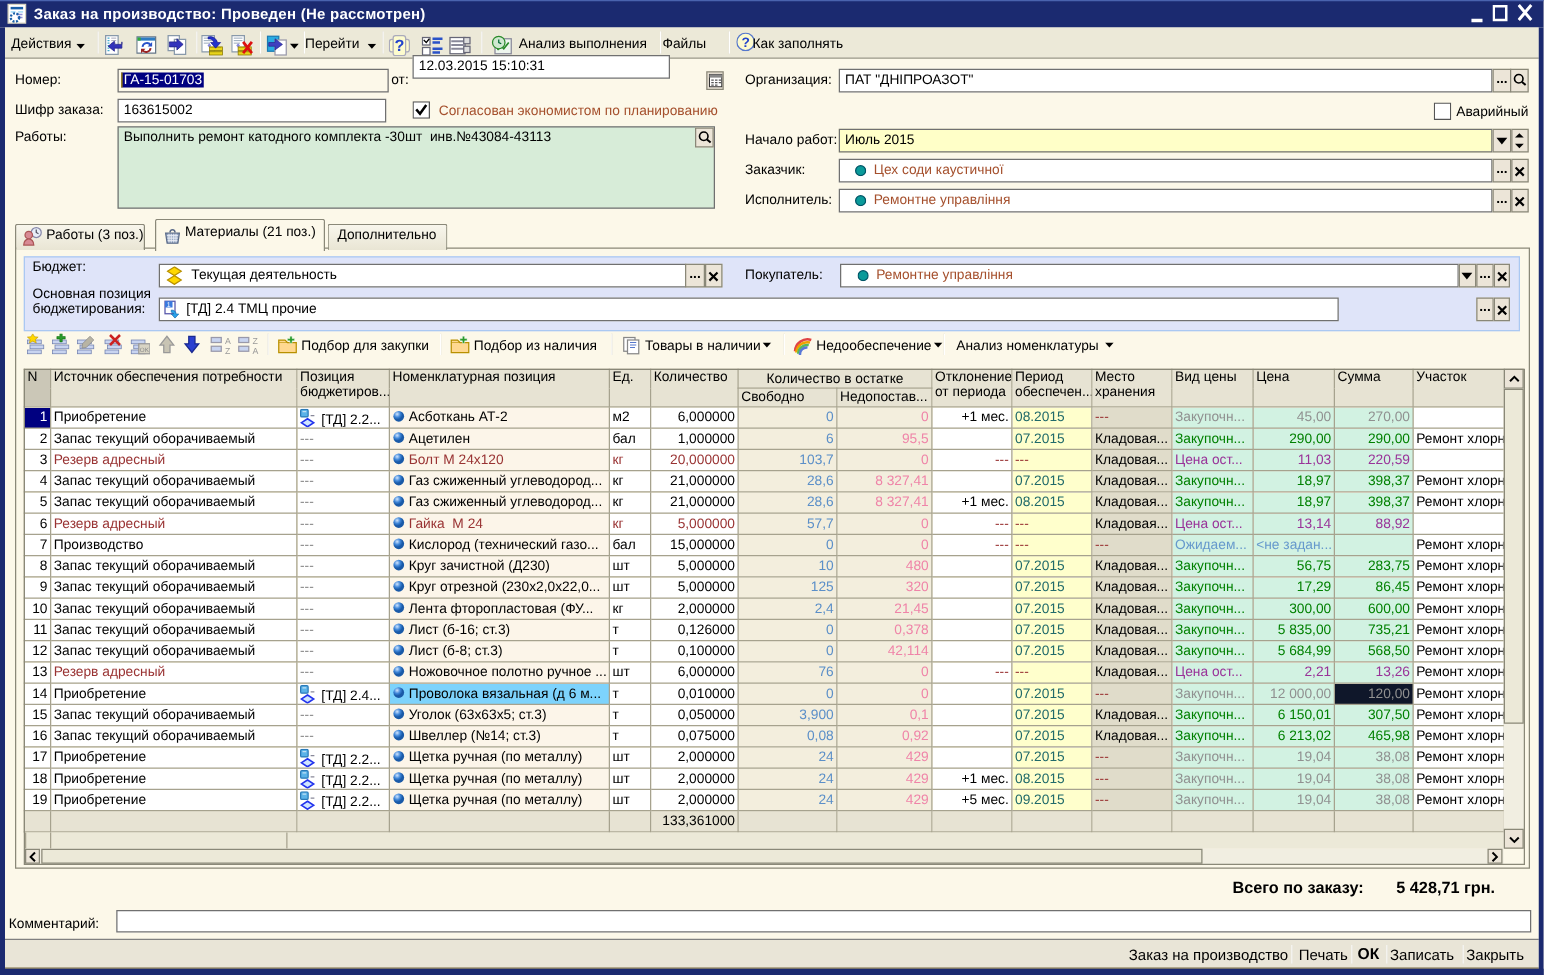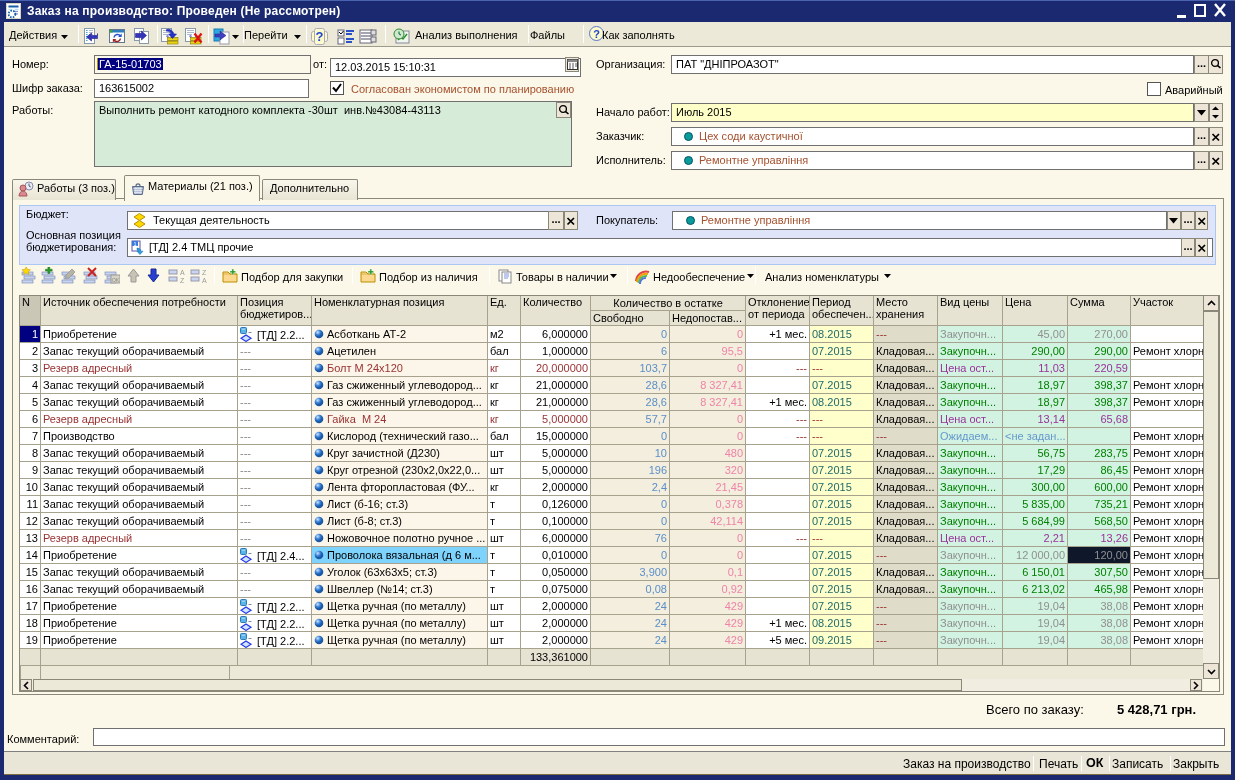--- a/index.html
+++ b/index.html
@@ -145,21 +145,21 @@
       <circle cx="7.5" cy="7.5" r="7" fill="#fdfbce" stroke="#5577cc"></circle>
       <text x="7.5" y="11.5" font-size="11" font-weight="bold" fill="#2244cc" text-anchor="middle" font-family="Liberation Sans">?</text>
     </svg>
 <div class="tbtxt" style="left:598px">Как заполнять</div>
 </div>
 <div class="lbl" style="left:12px;top:58px">Номер:</div>
 <div class="fld" style="left:94px;top:55px;width:217px;height:19px;background:#fcf8e9">
     <span style="position:absolute;left:2px;top:2px;background:#000080;color:#fff;padding:0 1px;border-left:1px solid #b09000">ГА-15-01703</span>
   </div>
 <div class="lbl" style="left:313px;top:58px">от:</div>
-<div class="fld" style="left:330px;top:58px;width:251px;height:19px">
+<div class="fld" style="left:330px;top:44px;width:206px;height:19px">
     <span style="position:absolute;left:4px;top:2px">12.03.2015 15:10:31</span>
   </div>
 <div class="btn3d" style="left:565px;top:57px;width:14px;height:15px"></div>
 <svg class="ico" style="left:567px;top:59px" width="11" height="11">
     <rect x="0.5" y="0.5" width="10" height="10" fill="#fff" stroke="#333"></rect>
     <rect x="0.5" y="0.5" width="10" height="2.6" fill="#888"></rect>
     <path d="M2 5h2M5 5h2M8 5h2M2 7h2M5 7h2M8 7h2M2 9h2M5 9h2" stroke="#555" stroke-width="1"></path>
   </svg>
 <div class="lbl" style="left:596px;top:58px">Организация:</div>
 <div class="fld" style="left:671px;top:55px;width:523px;height:19px">
@@ -274,21 +274,21 @@
 <svg class="ico" style="left:1169px;top:218px" width="9" height="6">
     <path d="M0 0h9l-4.5 5.5z" fill="#000"></path>
   </svg>
 <div class="btn3d" style="left:1181px;top:211px;width:14px;height:19px;line-height:14px;font-weight:bold">...</div>
 <div class="btn3d" style="left:1195px;top:211px;width:13px;height:19px">
     <svg width="9" height="9" style="position:absolute;left:50%;top:50%;transform:translate(-50%,-50%)">
       <path d="M1 1.5 L7.5 8 M7.5 1.5 L1 8" stroke="#000" stroke-width="1.7"></path>
     </svg>
   </div>
 <div class="lbl" style="left:26px;top:229px">Основная позиция<br>бюджетирования:</div>
-<div class="fld" style="left:127px;top:238px;width:1086px;height:19px">
+<div class="fld" style="left:127px;top:238px;width:944px;height:19px">
     <span style="position:absolute;left:21px;top:2px">[ТД] 2.4 ТМЦ прочие</span>
   </div>
 <svg class="ico" style="left:130px;top:240px" width="14" height="15">
     <rect x="2" y="1" width="8" height="10" fill="#fff" stroke="#55a"></rect>
     <rect x="2" y="1" width="6" height="5" fill="#3a7adf"></rect>
     <text x="5" y="5.6" font-size="5.5" fill="#fff" text-anchor="middle" font-family="Liberation Sans">1</text>
     <path d="M7 8 a4 4 0 0 1 4 3.2 l2 0 -3 3.3 -3-3.3 2 0 a2.5 2.5 0 0 0 -2-1.4z" fill="#2aa0e8" stroke="#1166aa" stroke-width="0.5"></path>
   </svg>
 <div class="btn3d" style="left:1181px;top:238px;width:14px;height:19px;line-height:14px;font-weight:bold">...</div>
 <div class="btn3d" style="left:1195px;top:238px;width:13px;height:19px">
@@ -575,21 +575,21 @@
           </svg>Гайка&nbsp; М 24</td>
         <td style="color:#993333;background:#fff">кг</td>
         <td class="num" style="color:#993333;background:#fff">5,000000</td>
         <td class="num" style="background:#f3eedd;color:#5b8fc8">57,7</td>
         <td class="num" style="background:#f3eedd;color:#ef84a8">0</td>
         <td class="num" style="color:#993333">---</td>
         <td style="background:#ffffcc;color:#993333">---</td>
         <td style="background:#e0dcca;color:#000">Кладовая...</td>
         <td style="background:#d2f2e2;color:#993399">Цена ост...</td>
         <td class="num" style="background:#d2f2e2;color:#993399">13,14</td>
-        <td class="num" style="background:#d2f2e2;color:#993399">65,68</td>
+        <td class="num" style="background:#d2f2e2;color:#993399">88,92</td>
         <td></td>
       </tr>
       <tr style="height:17px">
         <td class="num">7</td>
         <td style="color:#000;background:#fff">Производство</td>
         <td style="background:#fff;color:#888">---</td>
         <td style="color:#000;background:#fcf5e9"><svg width="10" height="10" style="vertical-align:-1px;margin-right:3px">
             <defs>
               <radialGradient id="bg1" cx="0.35" cy="0.3">
                 <stop offset="0" stop-color="#cfe4ff"></stop>
@@ -646,21 +646,21 @@
               <radialGradient id="bg1" cx="0.35" cy="0.3">
                 <stop offset="0" stop-color="#cfe4ff"></stop>
                 <stop offset="0.6" stop-color="#3d85d8"></stop>
                 <stop offset="1" stop-color="#1a5aa8"></stop>
               </radialGradient>
             </defs>
             <circle cx="5" cy="5" r="4.3" fill="url(#bg1)"></circle>
           </svg>Круг отрезной (230х2,0х22,0...</td>
         <td style="color:#000;background:#fff">шт</td>
         <td class="num" style="color:#000;background:#fff">5,000000</td>
-        <td class="num" style="background:#f3eedd;color:#5b8fc8">196</td>
+        <td class="num" style="background:#f3eedd;color:#5b8fc8">125</td>
         <td class="num" style="background:#f3eedd;color:#ef84a8">320</td>
         <td class="num" style="color:#000"></td>
         <td style="background:#ffffcc;color:#206a6a">07.2015</td>
         <td style="background:#e0dcca;color:#000">Кладовая...</td>
         <td style="background:#d2f2e2;color:#008000">Закупочн...</td>
         <td class="num" style="background:#d2f2e2;color:#008000">17,29</td>
         <td class="num" style="background:#d2f2e2;color:#008000">86,45</td>
         <td>Ремонт хлорн</td>
       </tr>
       <tr style="height:17px">
@@ -979,21 +979,21 @@
 <div class="sbtn" style="left:20px;top:679px;width:12px;height:12px"></div>
 <svg class="ico" style="left:23px;top:681px" width="6" height="9">
     <path d="M5 1 L1.5 4.5 L5 8" stroke="#000" stroke-width="1.6" fill="none"></path>
   </svg>
 <div class="thumb" style="left:33px;top:679px;width:929px;height:12px"></div>
 <div class="sbtn" style="left:1190px;top:679px;width:12px;height:12px"></div>
 <svg class="ico" style="left:1193px;top:681px" width="6" height="9">
     <path d="M1 1 L4.5 4.5 L1 8" stroke="#000" stroke-width="1.6" fill="none"></path>
   </svg>
 <div class="ab" style="left:19px;top:295px;width:1201px;height:397px;border:1px solid #8a8878;pointer-events:none"></div>
-<div class="lbl" style="left:986px;top:702px;font-weight:normal;font-size:13px">Всего по заказу:</div>
+<div class="lbl" style="left:986px;top:702px;font-weight:bold;font-size:13px">Всего по заказу:</div>
 <div class="lbl" style="left:1117px;top:702px;font-weight:bold;font-size:13px">5 428,71 грн.</div>
 <div class="lbl" style="left:7px;top:733px">Комментарий:</div>
 <div class="fld" style="left:93px;top:728px;width:1132px;height:18px"></div>
 <div class="ab" style="left:4px;top:751px;width:1227px;height:1px;background:#808080"></div>
 <div class="ab botbar"></div>
 <div class="lbl" style="left:903px;top:757px;font-size:12px">Заказ на производство</div>
 <div class="lbl" style="left:1039px;top:757px;font-size:12px">Печать</div>
 <div class="lbl" style="left:1086px;top:756px;font-weight:bold;font-size:12.5px">ОК</div>
 <div class="lbl" style="left:1112px;top:757px;font-size:12px">Записать</div>
 <div class="lbl" style="left:1173px;top:757px;font-size:12px">Закрыть</div>

